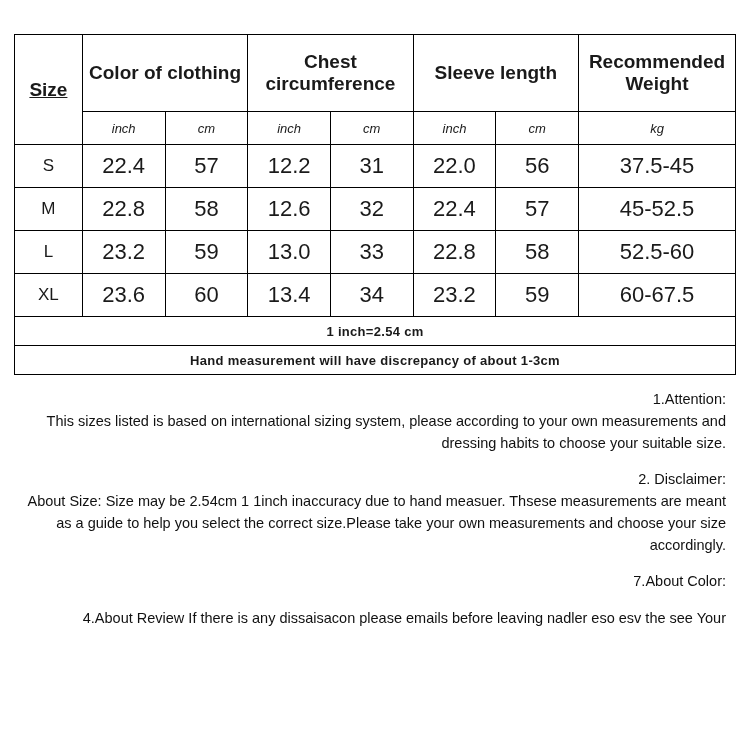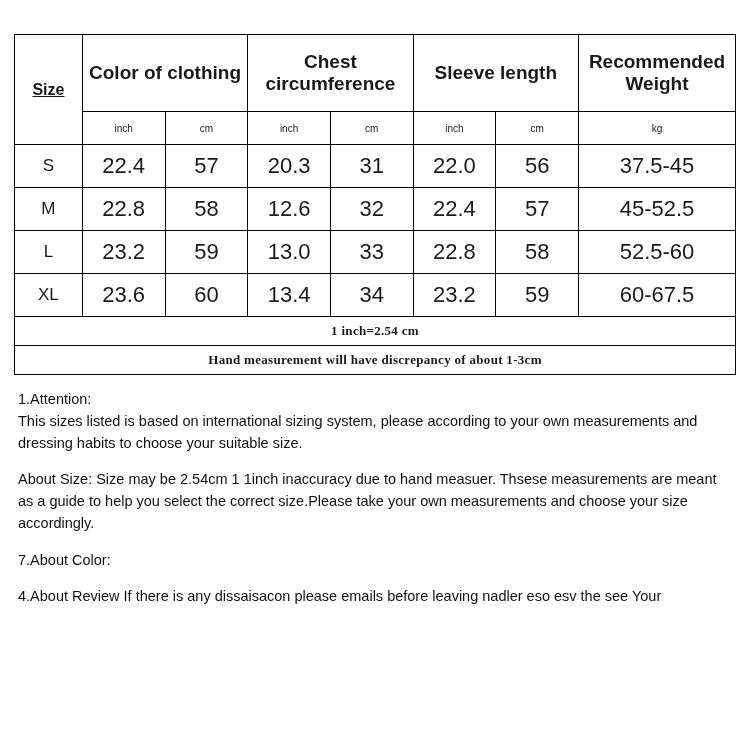--- a/index.html
+++ b/index.html
@@ -37,39 +37,40 @@
     padding: 0;
   }
   .hdr-main {
     font-size: 19px;
     font-weight: bold;
     height: 76px;
     line-height: 1.15;
     padding: 0 4px;
   }
   .hdr-size {
-    font-size: 16px;
+    font-size: 19px;
     font-weight: bold;
     text-decoration: underline;
   }
   .hdr-unit {
-    font-size: 10px;
+    font-size: 13px;
     font-weight: normal;
     height: 32px;
+    font-style: italic;
   }
   td.cell-size {
     font-size: 17px;
     height: 42px;
   }
   td.cell-val {
     font-size: 22px;
     height: 42px;
   }
   .note-row td {
-    font-family: Liberation Serif, serif;
+    font-family: Liberation Sans, sans-serif;
     font-size: 13px;
     font-weight: bold;
     height: 28px;
     letter-spacing: 0.3px;
   }
 
   
   col.c-size { width: 64px; }
   col.c-a { width: 78px; }
   col.c-b { width: 78px; }
@@ -86,20 +87,21 @@
     padding-right: 10px;
   }
   .note-block {
     margin-bottom: 15px;
   }
   .note-title,
   .note-text {
     font-size: 14.5px;
     line-height: 1.5;
     color: #111111;
+    text-align: right;
   }
   .note-text {
     margin: 0;
   }
   .note-title {
     margin: 0;
   }
 </style>
 </head>
 <body>
@@ -133,21 +135,21 @@
         <th class="hdr-unit">inch</th>
         <th class="hdr-unit">cm</th>
         <th class="hdr-unit">kg</th>
       </tr>
     </thead>
     <tbody>
       <tr>
         <td class="cell-size">S</td>
         <td class="cell-val">22.4</td>
         <td class="cell-val">57</td>
-        <td class="cell-val">20.3</td>
+        <td class="cell-val">12.2</td>
         <td class="cell-val">31</td>
         <td class="cell-val">22.0</td>
         <td class="cell-val">56</td>
         <td class="cell-val">37.5-45</td>
       </tr>
       <tr>
         <td class="cell-size">M</td>
         <td class="cell-val">22.8</td>
         <td class="cell-val">58</td>
         <td class="cell-val">12.6</td>
@@ -184,20 +186,21 @@
       </tr>
     </tbody>
   </table>
 
   <div class="notes">
     <div class="note-block">
       <p class="note-title">1.Attention:</p>
       <p class="note-text">This sizes listed is based on international sizing system, please according to your own measurements and dressing   habits to choose your suitable size.</p>
     </div>
     <div class="note-block">
+      <p class="note-title">2. Disclaimer:</p>
       <p class="note-text">About Size: Size may be 2.54cm 1 1inch inaccuracy due to hand measuer. Thsese measurements are meant as a   guide to help you select the correct size.Please take your own measurements and choose your size accordingly.</p>
     </div>
     <div class="note-block">
       <p class="note-title">7.About Color:</p>
     </div>
     <div class="note-block">
       <p class="note-title">4.About Review If there is any dissaisacon please emails before leaving nadler eso esv the see Your</p>
     </div>
   </div>
 

